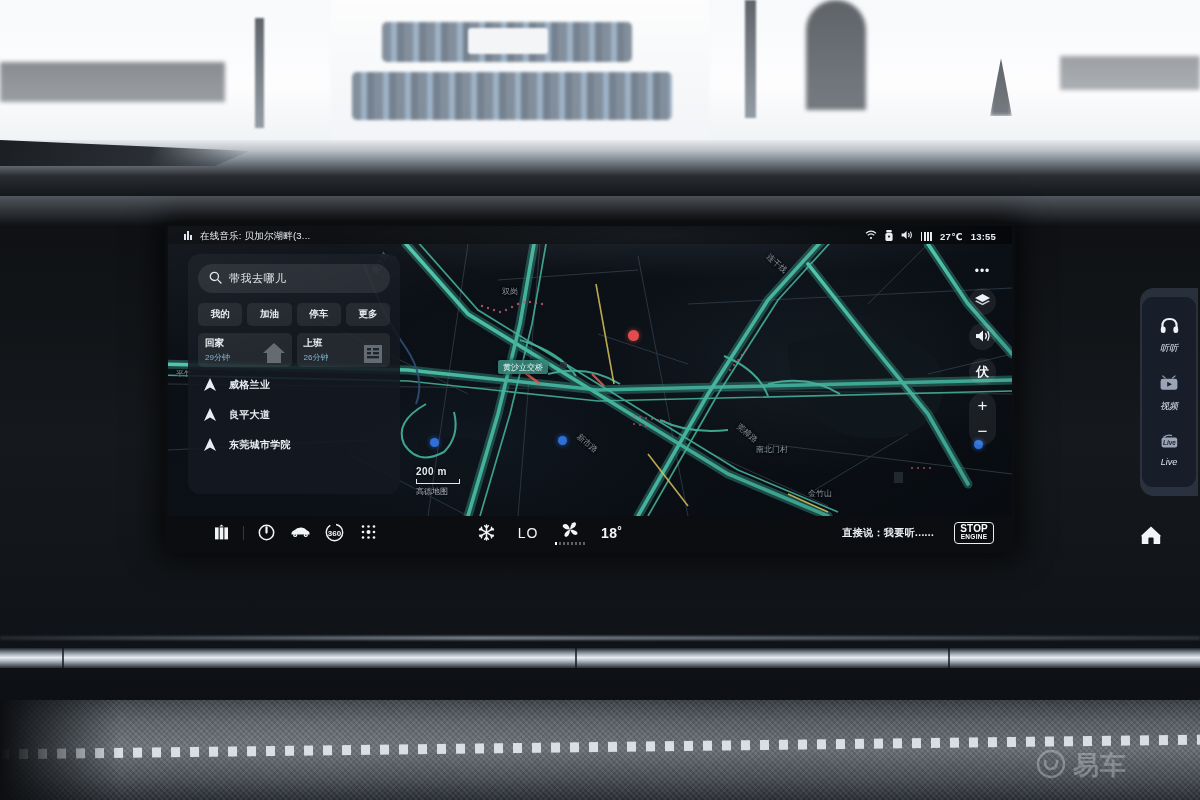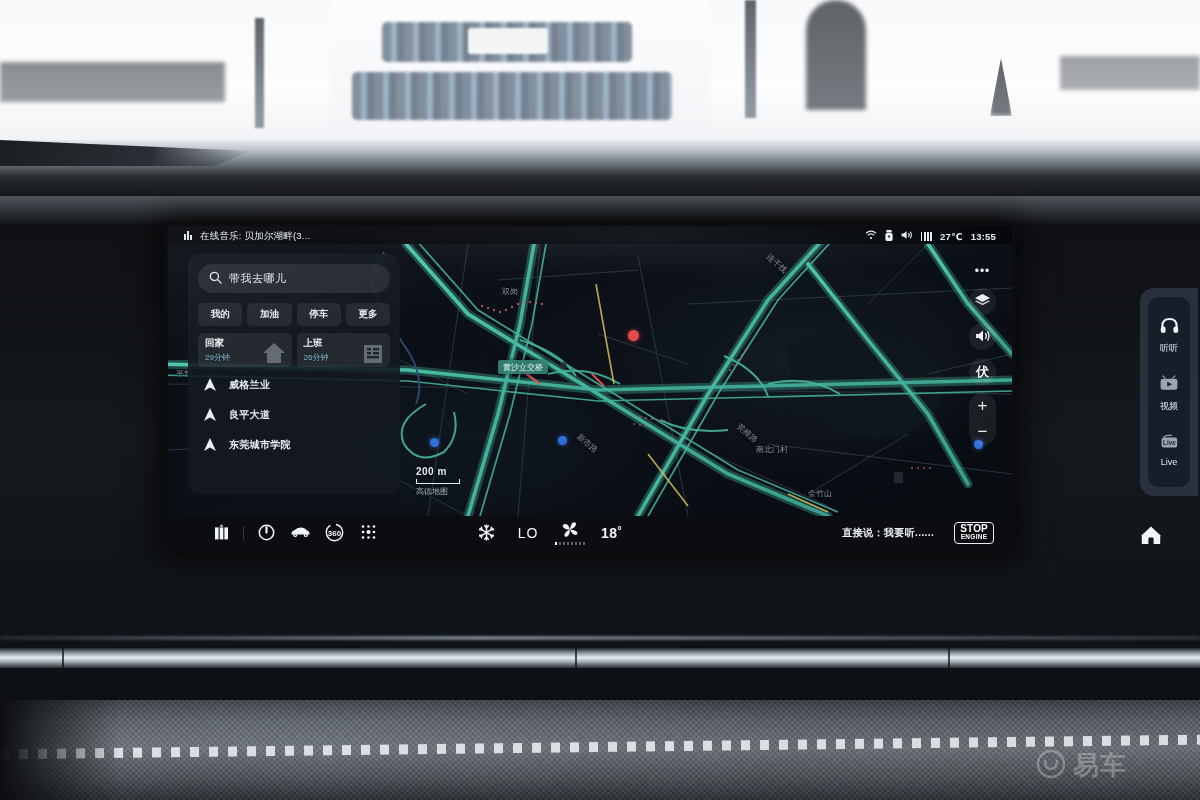--- a/index.html
+++ b/index.html
@@ -268,25 +268,25 @@
   .stopengine .l2 { font-size: 6.5px; font-weight: 700; color:#fff; letter-spacing: .3px; }
 
   
   .rdock {
     position: absolute; left: 1140px; top: 288px; width: 58px; height: 208px;
     background: rgba(74,88,112,.42);
     border-radius: 14px 0 0 14px;
     display: flex; align-items: center; justify-content: center;
   }
   .rdock-inner {
-    width: 42px; height: 190px;
+    width: 54px; height: 190px;
     background: rgba(22,28,40,.92);
     border-radius: 11px;
     display: flex; flex-direction: column; align-items: center;
-    justify-content: space-around; padding: 10px 0;
+    justify-content: space-around; padding: 10px 0; font-style: italic;
   }
   .rd-item { display:flex; flex-direction: column; align-items:center; gap: 4px; }
   .rd-item .lb { font-size: 9px; color: #dfe5ee; }
 
   
   .homebtn {
     position: absolute; left: 1132px; top: 522px; width: 38px; height: 30px;
     display:flex; align-items:center; justify-content:center;
   }
 

